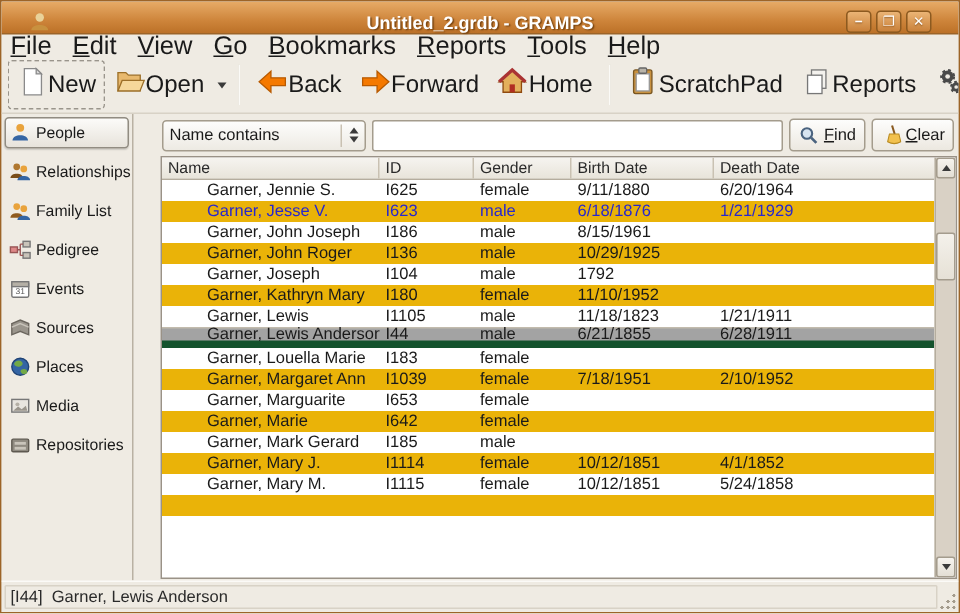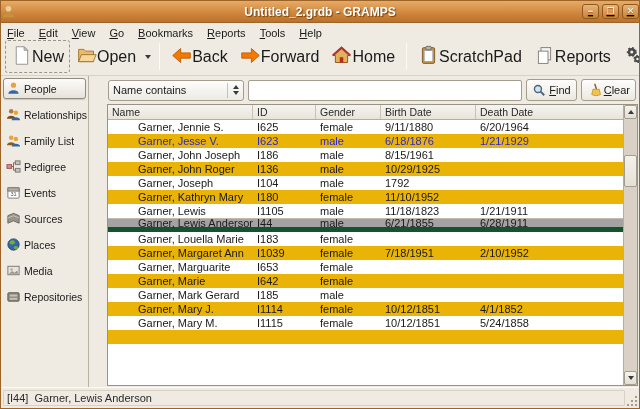--- a/index.html
+++ b/index.html
@@ -1,27 +1,27 @@
 <!DOCTYPE html>
 <html><head>
 <meta charset="utf-8">
 <style>
   * { margin:0; padding:0; box-sizing:border-box; }
   html,body { width:640px; height:409px; font-family:"Liberation Sans","DejaVu Sans",sans-serif; }
   .window { width:640px; height:409px; background:#EFEBE3; border:1px solid #9C6428; display:flex; flex-direction:column; overflow:hidden; }
 
   
-  .titlebar { height:22px; flex:0 0 22px; background:linear-gradient(#E7AB67,#CE853B 60%,#BC7128); border-bottom:1px solid #9C6428; display:flex; align-items:center; padding:0 0; position:relative;text-decoration:underline; }
+  .titlebar { height:22px; flex:0 0 22px; background:linear-gradient(#E7AB67,#CE853B 60%,#BC7128); border-bottom:1px solid #9C6428; display:flex; align-items:flex-end; padding:0 18px; position:relative; }
   .win-icon { width:15px; height:15px; display:inline-block; flex:0 0 15px; }
   .title { position:absolute; left:0; right:0; text-align:center; font-size:12px; font-weight:bold; color:#fff; text-shadow:1px 1px 1px rgba(90,45,0,.75); pointer-events:none; }
   .win-buttons { margin-left:auto; display:flex; gap:3px; z-index:2; }
   .wbtn { width:17px; height:15px; border:1px solid #8C5A20; border-radius:3px; background:linear-gradient(#EBB475,#C9813A); color:#fff; font-size:9px; line-height:13px; text-align:center; font-weight:bold; text-shadow:0 1px 1px rgba(90,45,0,.6); cursor:default; }
 
   
-  .menubar { height:16px; flex:0 0 16px; background:#EFEBE3; display:flex; align-items:flex-end; padding:0 6px; gap:14px; font-size:11px; color:#1a1a1a; }
+  .menubar { height:16px; flex:0 0 16px; background:#EFEBE3; display:flex; align-items:center; padding:0 6px; gap:14px; font-size:17px; color:#1a1a1a; }
   .menu-item { cursor:default; }
   .mn { text-decoration:underline; }
 
   
   .toolbar { height:37px; flex:0 0 37px; background:#EFEBE3; border-bottom:1px solid #D8D2C6; display:flex; align-items:stretch; padding:1px 4px 2px 4px; }
   .tbtn { display:flex; flex-direction:row; align-items:center; justify-content:center; padding:1px 5px 0 5px; font-size:16px; color:#1a1a1a; border:1px solid transparent; border-radius:3px; cursor:default; }
   .tbtn svg { width:21px; height:21px; }
   .tbtn.focused { border:1px dashed #9a958c; }
   .tsep { width:1px; background:#D0C9BC; border-right:1px solid #FBFAF7; margin:3px 5px; }
   .drop-arrow { display:flex; align-items:center; padding:0 3px; }

